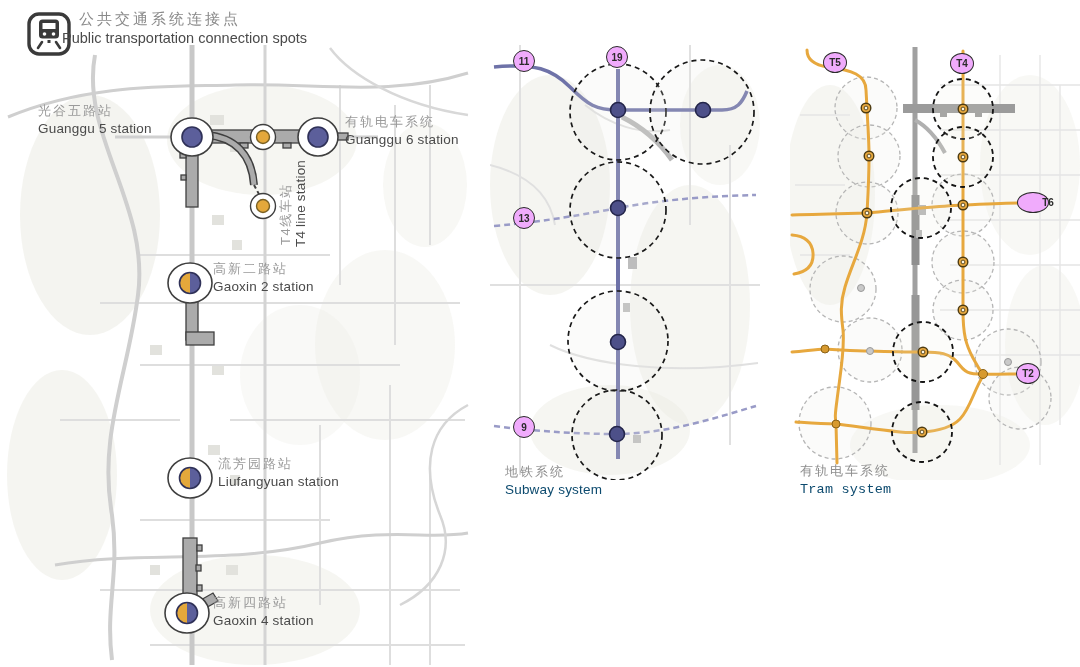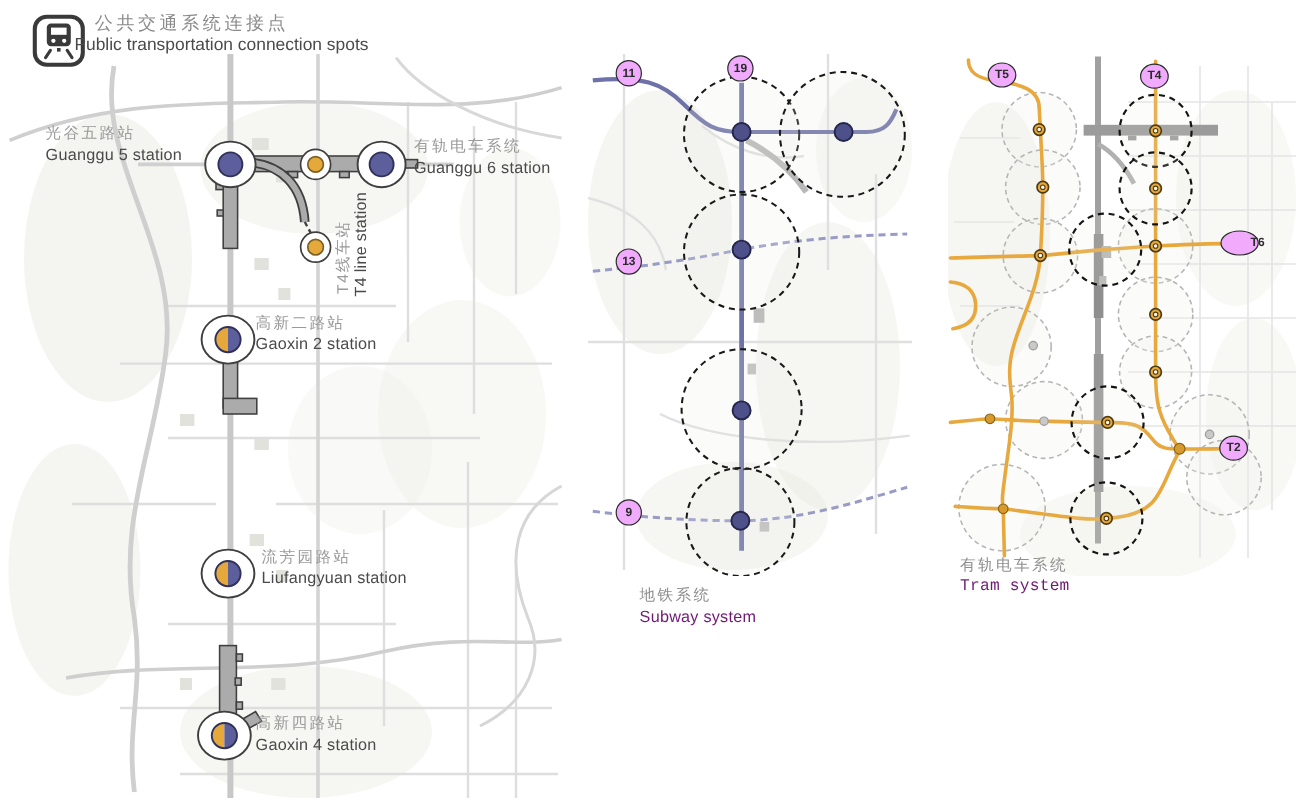--- a/index.html
+++ b/index.html
@@ -18,21 +18,21 @@
   .vert{position:absolute;transform:rotate(-90deg);transform-origin:0 0;white-space:nowrap;}
   .vert.zh{letter-spacing:1.5px;}
   
   .badge{position:absolute;background:#f0abfc;border:1.7px solid #2b2b2b;border-radius:50%;
          display:flex;align-items:center;justify-content:center;
          font-size:10px;font-weight:bold;color:#2b2b2b;box-sizing:border-box;}
   .badge.round{width:22px;height:22px;}
   .badge.wide{width:24px;height:21px;}
   
   .sys-lbl .zh{font-size:13px;color:#8f8f8f;}
-  .sys-lbl .en{font-size:13.5px;color:#701a75;}
+  .sys-lbl .en{font-size:13.5px;color:#0c4a6e;}
   svg{display:block;}
 </style>
 </head>
 <body>
 
 <div id="stage">
 
   <div class="abs" style="left:26px;top:11px;width:46px;height:46px;">
     <svg width="46" height="46" viewBox="0 0 46 46">
       <rect x="3" y="3" width="40" height="40" rx="10" fill="#ffffff" stroke="#3a3a3a" stroke-width="3.4"></rect>
@@ -225,21 +225,21 @@
         <circle cx="127" cy="389" r="7.5"></circle>
       </g>
     </svg>
   </div>
 
   <div class="badge round" style="left:513px;top:50px;">11</div>
   <div class="badge round" style="left:606px;top:46px;">19</div>
   <div class="badge round" style="left:513px;top:207px;text-align:center;">13</div>
   <div class="badge round" style="left:513px;top:416px;">9</div>
 
-  <div class="abs lbl sys-lbl" style="left:533px;top:464px;margin-top:24px;">
+  <div class="abs lbl sys-lbl" style="left:505px;top:464px;">
     <span class="zh">地铁系统</span>
     <span class="en">Subway system</span>
   </div>
 
   <div class="abs" style="left:790px;top:45px;">
     <svg width="290" height="435" viewBox="0 0 290 435">
       <g fill="#ebebe3">
         <ellipse cx="40" cy="150" rx="45" ry="110" opacity="0.45"></ellipse>
         <ellipse cx="240" cy="120" rx="50" ry="90" opacity="0.35"></ellipse>
         <ellipse cx="150" cy="400" rx="90" ry="40" opacity="0.35"></ellipse>

